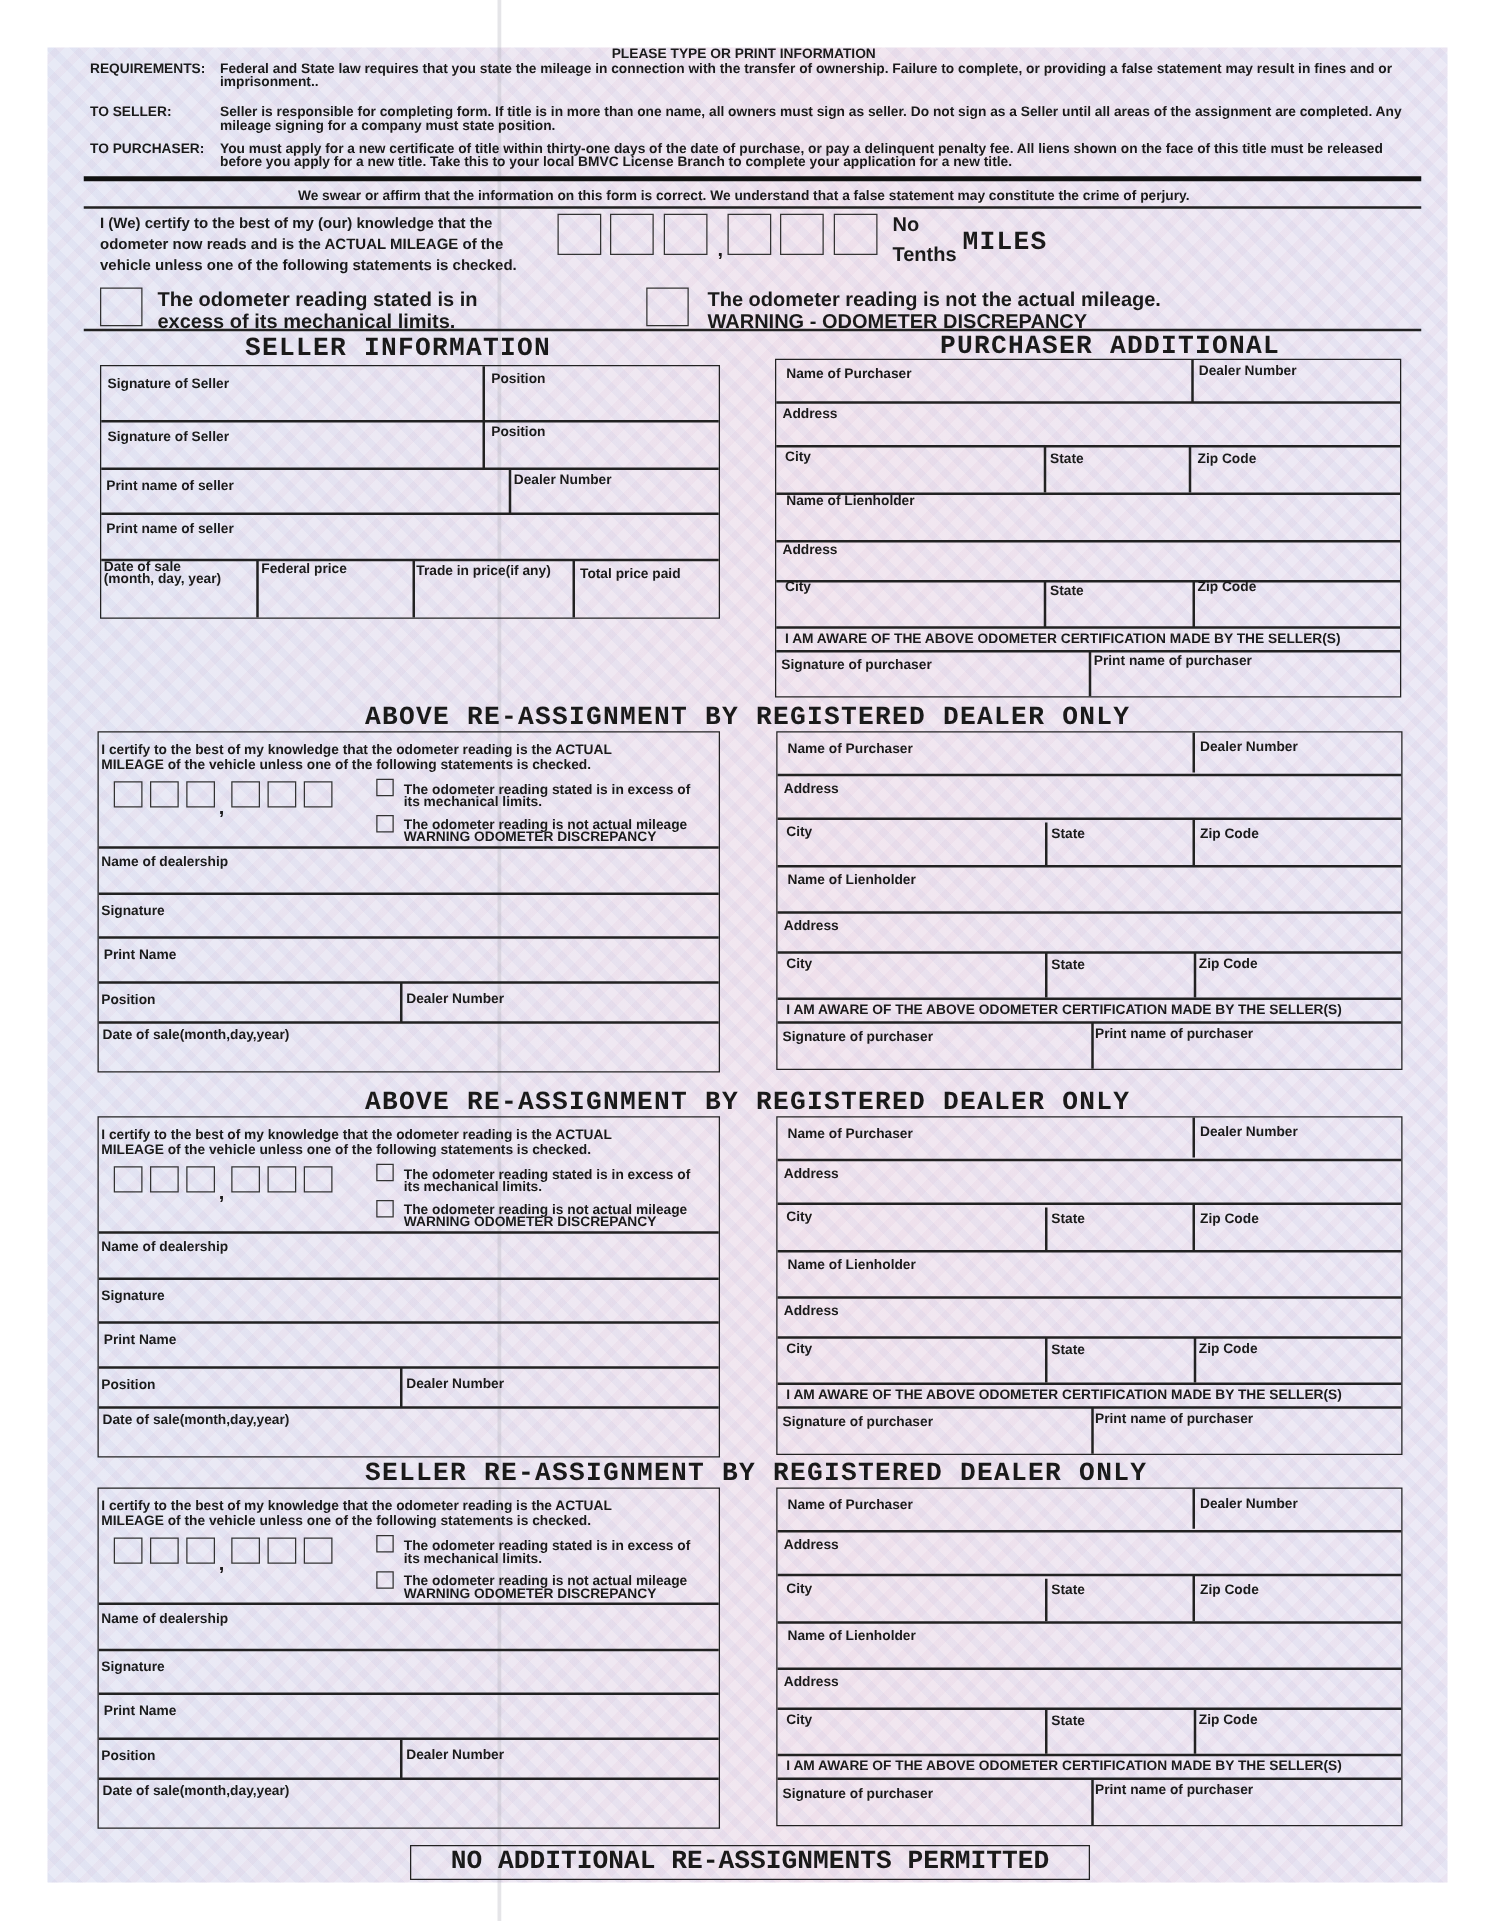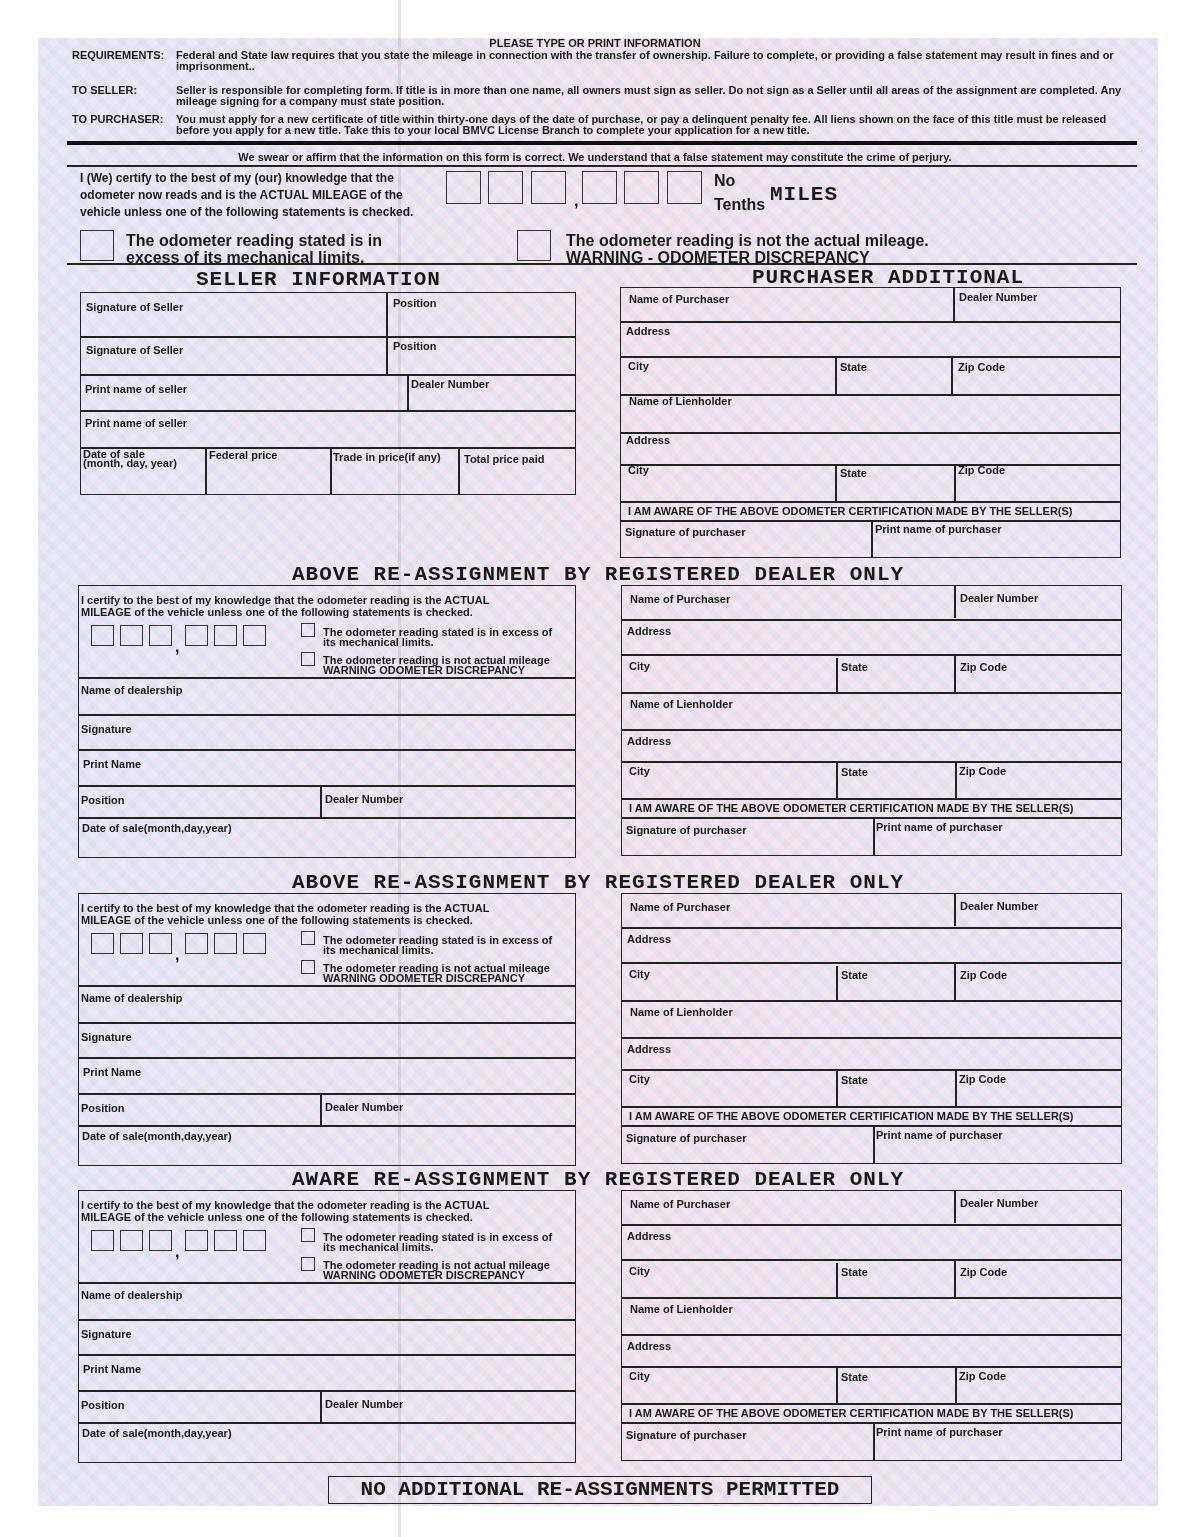--- a/index.html
+++ b/index.html
@@ -262,21 +262,21 @@
       <div class="lbl" style="left:338px;top:76px">Zip Code</div>
       <div class="lbl" style="left:8px;top:113px">Name of Lienholder</div>
       <div class="lbl" style="left:5px;top:150px">Address</div>
       <div class="lbl" style="left:7px;top:180px">City</div>
       <div class="lbl" style="left:219px;top:181px">State</div>
       <div class="lbl" style="left:337px;top:180px">Zip Code</div>
       <div class="lbl" style="left:7px;top:217px">I  AM AWARE OF THE ABOVE ODOMETER CERTIFICATION MADE BY THE SELLER(S)</div>
       <div class="lbl" style="left:4px;top:239px">Signature of purchaser</div>
       <div class="lbl" style="left:254px;top:236px">Print name of purchaser</div>
     </div>
-    <div class="abs mono-title" style="left:292px;top:1168px"><span>AWARE RE-ASSIGNMENT</span> <span>BY REGISTERED DEALER ONLY</span></div>
+    <div class="abs mono-title" style="left:292px;top:1168px"><span>SELLER RE-ASSIGNMENT</span> <span>BY REGISTERED DEALER ONLY</span></div>
     <div class="box" style="left:78px;top:1190px;width:498px;height:273px">
       <div class="hline" style="left:0;top:91px;width:496px"></div>
       <div class="hline" style="left:0;top:128px;width:496px"></div>
       <div class="hline" style="left:0;top:163px;width:496px"></div>
       <div class="hline" style="left:0;top:199px;width:496px"></div>
       <div class="hline" style="left:0;top:231px;width:496px"></div>
       <div class="vline" style="left:241px;top:200px;height:32px"></div>
       <div class="lbl" style="left:2px;top:8px;line-height:12px;white-space:normal;width:450px">I certify to the best of my knowledge that the odometer reading is the ACTUAL MILEAGE of the vehicle unless one of the following statements is checked.</div>
       <div class="digit" style="left:12px;top:39px;width:21px;height:19px"></div>
       <div class="digit" style="left:41px;top:39px;width:21px;height:19px"></div>

